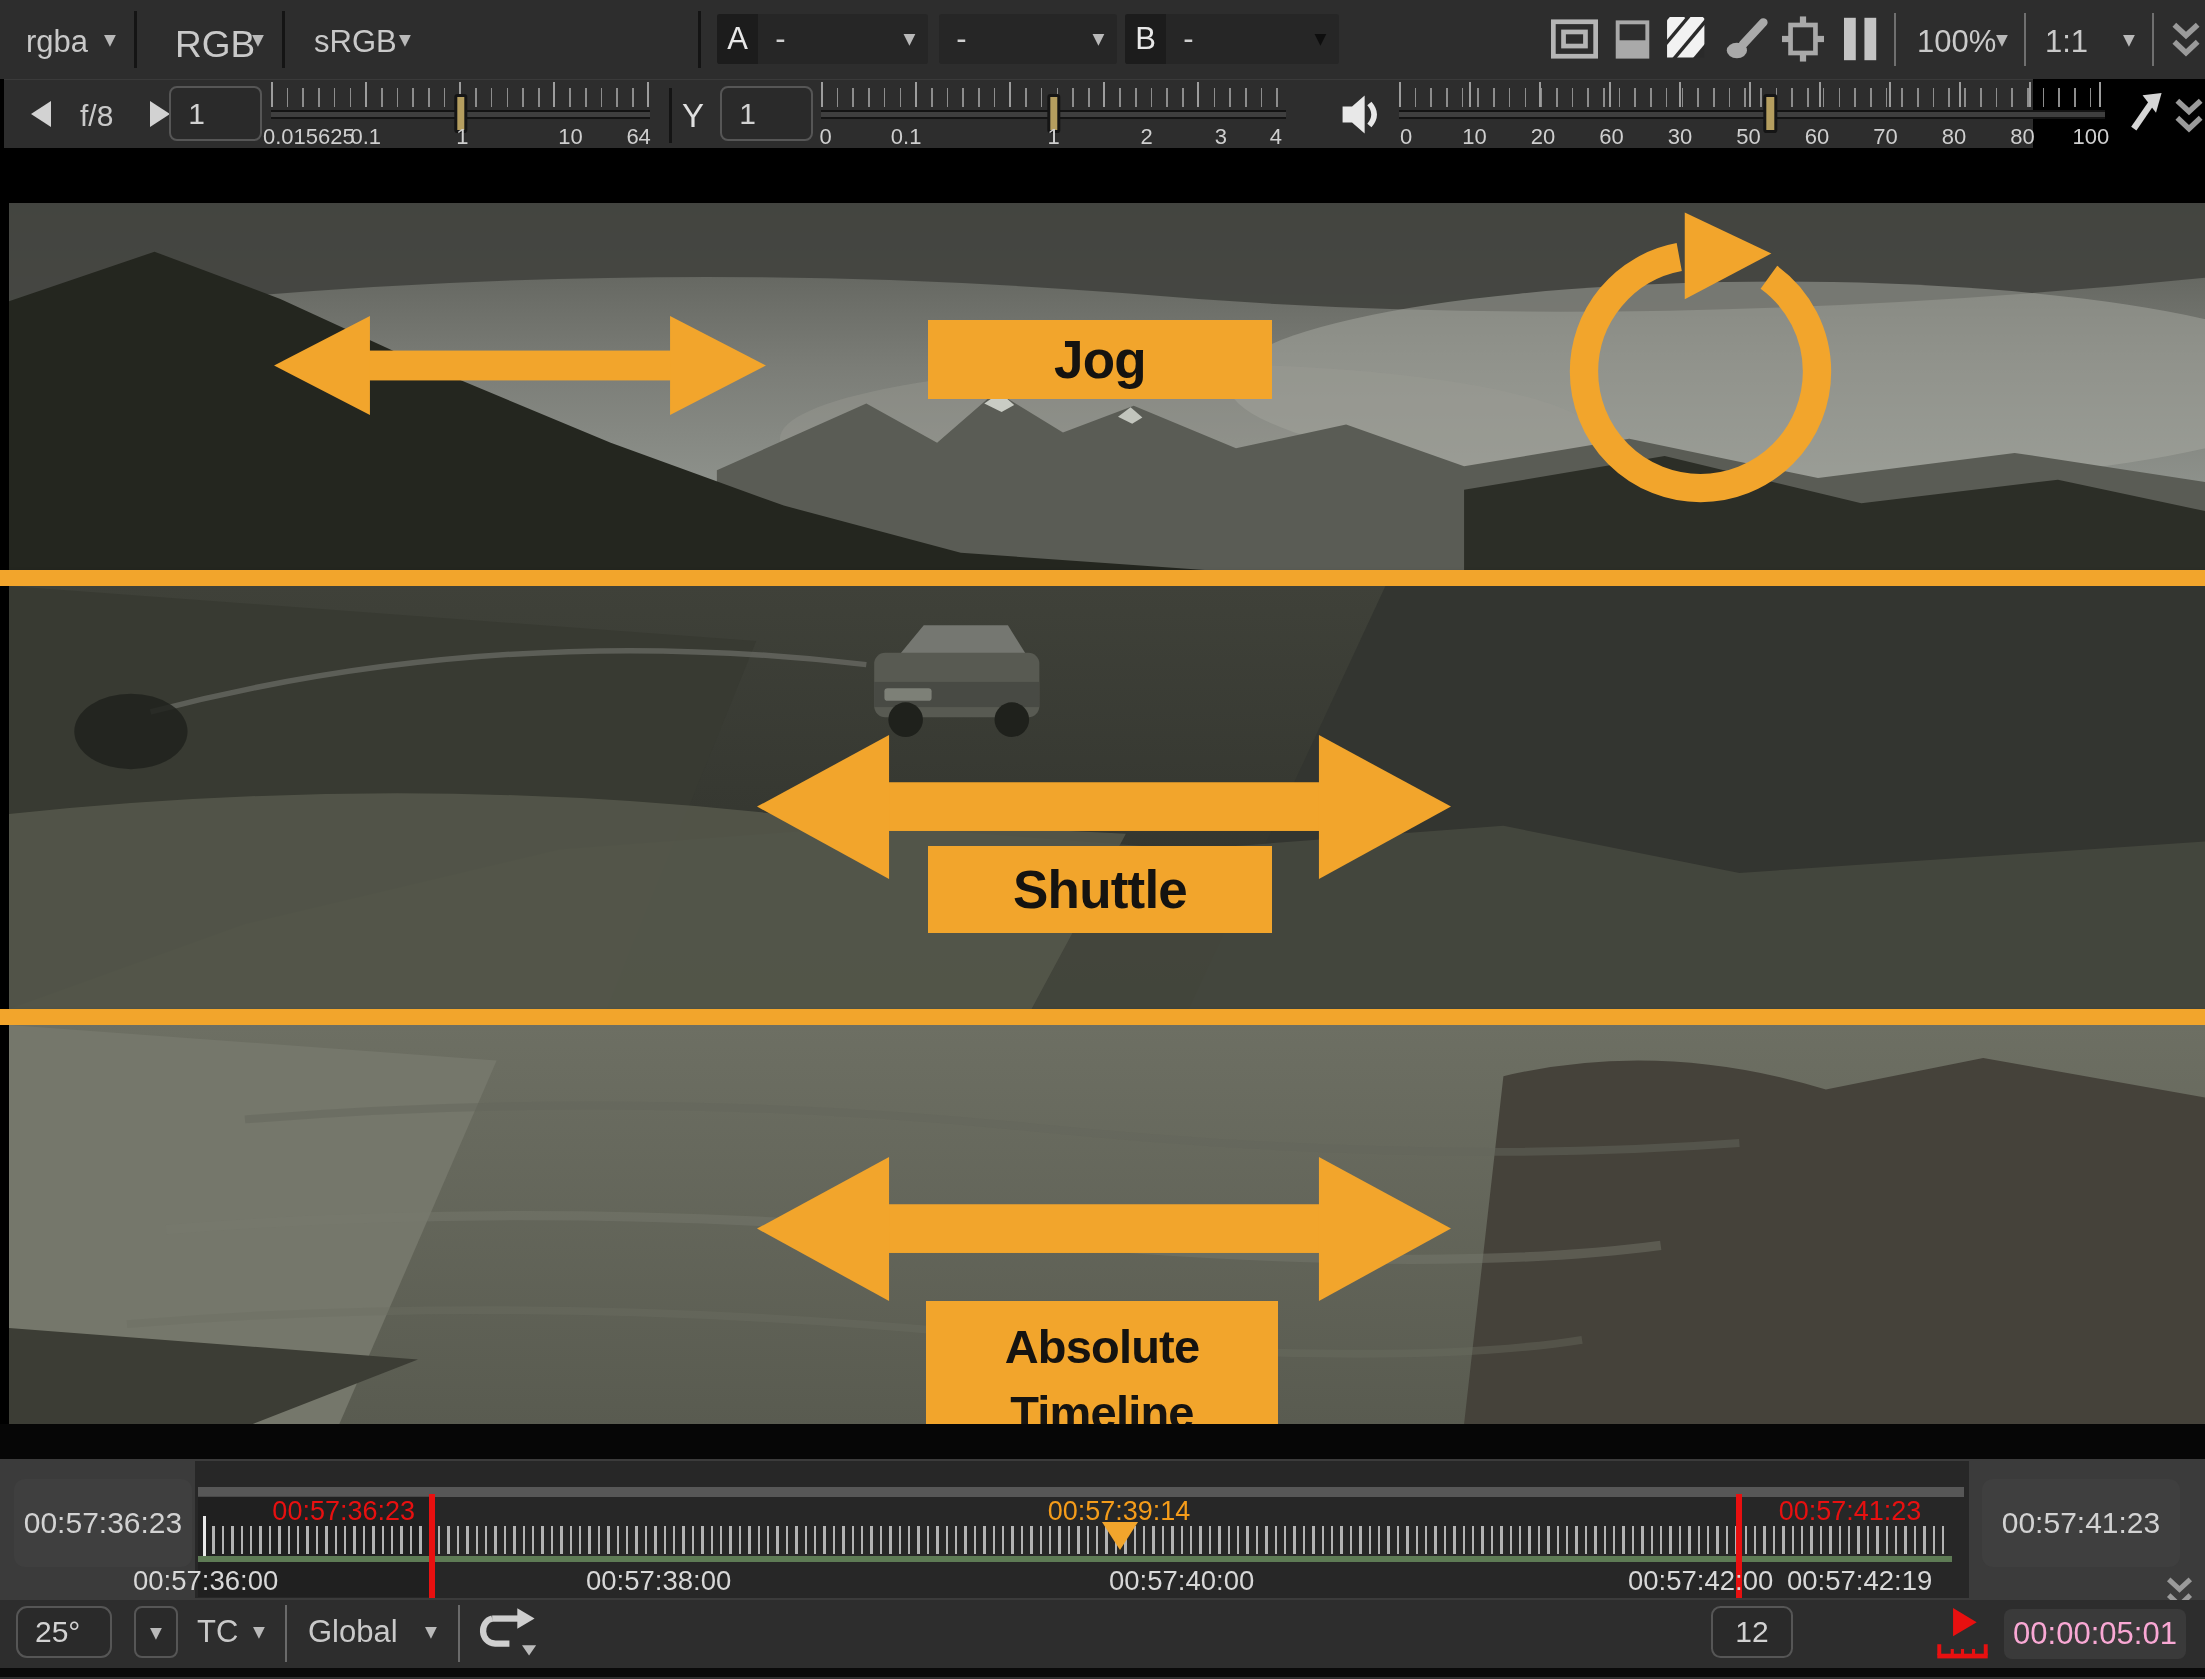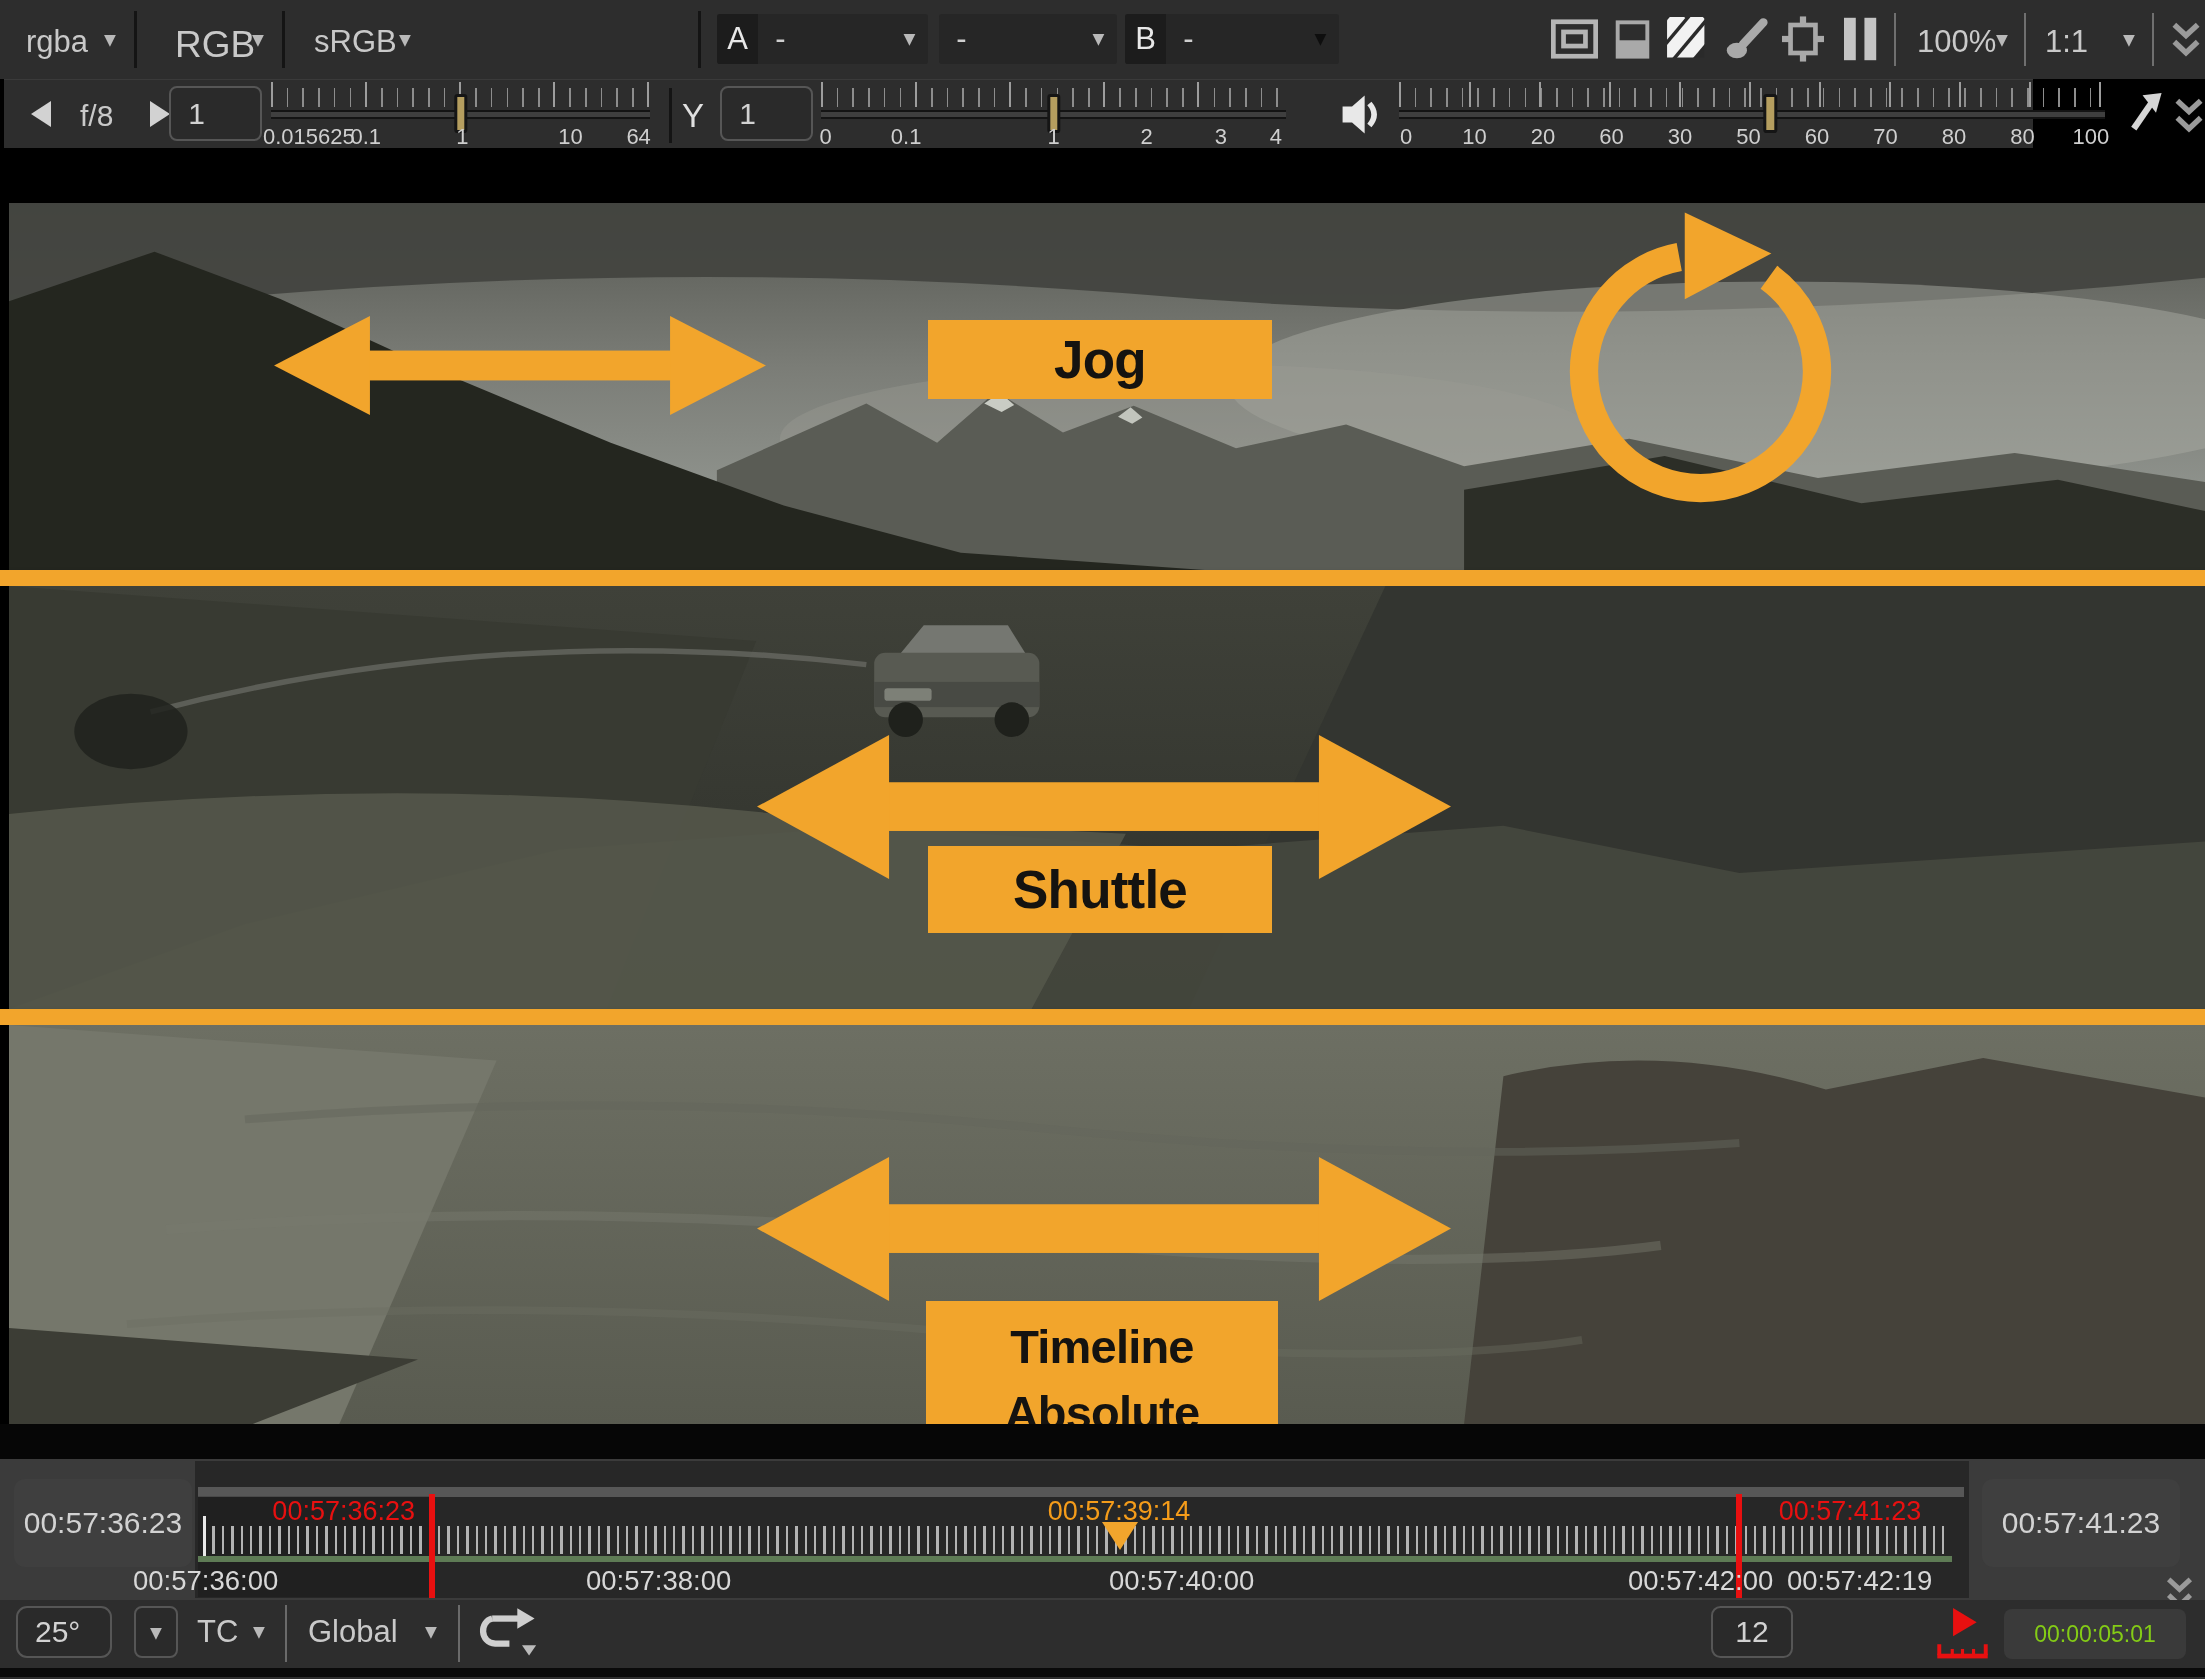--- a/index.html
+++ b/index.html
@@ -271,22 +271,22 @@
       <path d="M150,380 Q650,340 1200,390 T2000,400" fill="none" stroke="#6b6d61" stroke-width="10" opacity="0.4"></path>
     </svg>
 
     <svg class="abs" style="left:757px;top:1009px" width="694" height="144" viewBox="0 0 883 183">
       <rect x="155" y="60" width="573" height="62" fill="#f2a52c"></rect>
       <polygon points="0,91 168,0 168,183" fill="#f2a52c"></polygon>
       <polygon points="883,91 715,0 715,183" fill="#f2a52c"></polygon>
     </svg>
 
     <div class="abs olabel" style="left:926px;top:1153px;width:352px;height:156px;font-size:47px;display:flex;flex-direction:column;justify-content:center;gap:11px">
+      <div>Absolute</div>
       <div>Timeline</div>
-      <div>Absolute</div>
     </div>
 
     <div class="abs" style="left:0;top:1276px;width:2205px;height:35px;background:#060606"></div>
   </div>
 
   <div class="abs" style="left:0;top:1459px;width:2205px;height:142px;background:#3b3b3b">
     <div class="abs tcbox" style="left:14px;top:19.7px;width:178px;height:88px">00:57:36:23</div>
 
     <div class="abs" style="left:195px;top:2.4px;width:1774px;height:137px;background:#272727">
       <div class="abs" style="left:3.1px;top:26px;width:1766px;height:9.4px;background:#575757"></div>
@@ -344,19 +344,19 @@
 
     <svg class="abs" style="left:1931px;top:7.9px" width="63" height="52" viewBox="0 0 80 66">
       <polygon points="28,0 28,36 58,18" fill="#e81010"></polygon>
       <rect x="8" y="58" width="64" height="6" fill="#e81010"></rect>
       <rect x="8" y="46" width="5" height="14" fill="#e81010"></rect>
       <rect x="25" y="52" width="4" height="8" fill="#e81010"></rect>
       <rect x="38" y="52" width="4" height="8" fill="#e81010"></rect>
       <rect x="52" y="52" width="4" height="8" fill="#e81010"></rect>
       <rect x="67" y="46" width="5" height="14" fill="#e81010"></rect>
     </svg>
-    <div class="abs" style="left:2004px;top:9.4px;width:182px;height:50px;background:#3a3a3a;border-radius:7.9px;display:flex;align-items:center;justify-content:center;color:#84cc16;font-size:23px">00:00:05:01</div>
+    <div class="abs" style="left:2004px;top:9.4px;width:182px;height:50px;background:#3a3a3a;border-radius:7.9px;display:flex;align-items:center;justify-content:center;color:#f9a8d4;font-size:31px">00:00:05:01</div>
 
     <div class="abs" style="left:0;top:68px;width:2205px;height:8.7px;background:#0a0a0a"></div>
   </div>
 
 </div>
 
 
 </body></html>

